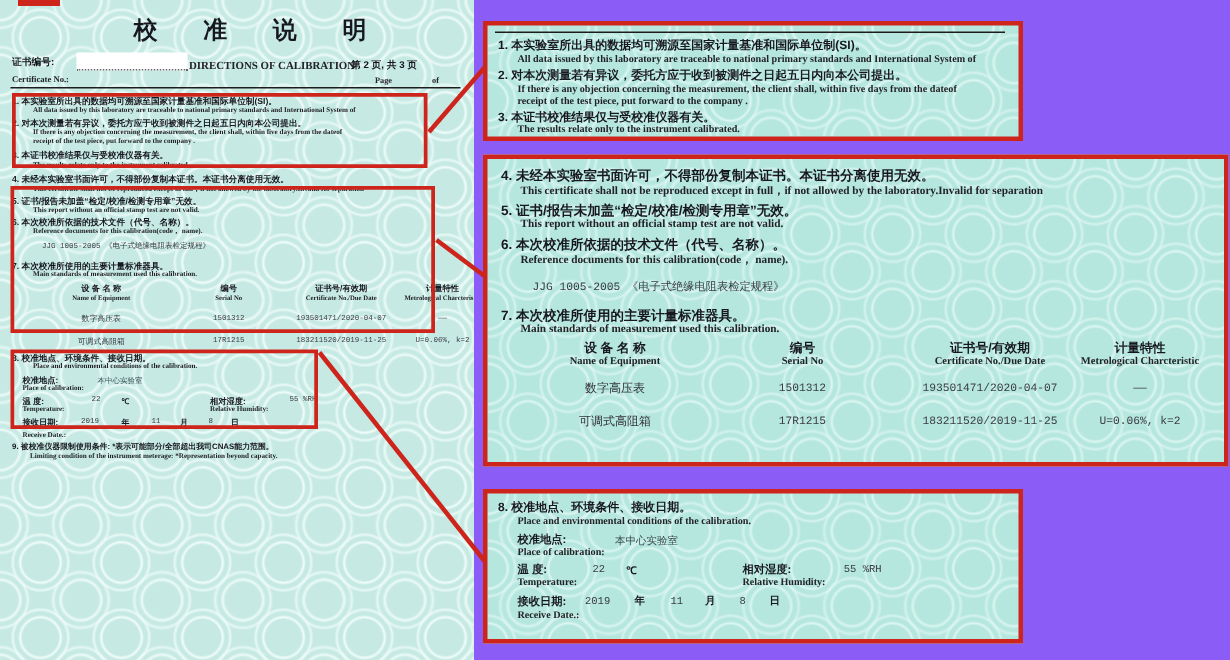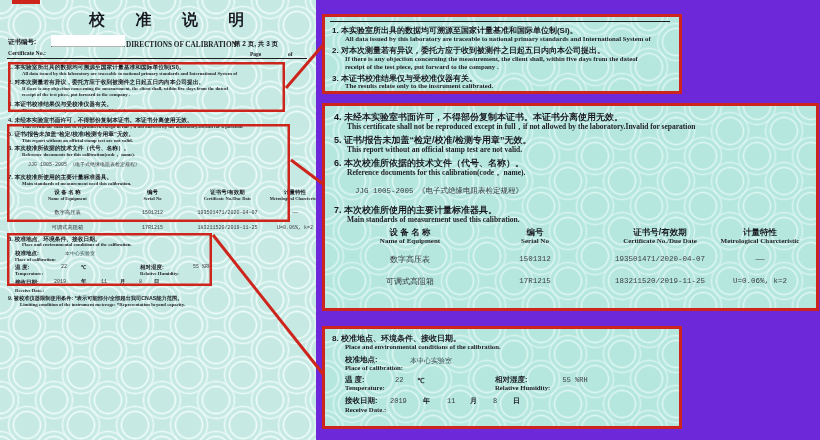--- a/index.html
+++ b/index.html
@@ -1,16 +1,16 @@
 <!DOCTYPE html>
 <html><head>
 <meta charset="utf-8">
 <style>
   html,body{margin:0;padding:0;background:#fff;}
-  .canvas{position:relative;width:820px;height:440px;overflow:hidden;background:#6d28d9;
+  .canvas{position:relative;width:820px;height:440px;overflow:hidden;background:#8b5cf6;
           font-family:"Liberation Sans",sans-serif;}
   
   .paper{
     background-color:#c6eae3;
     background-image:
       radial-gradient(circle at 50% 50%, rgba(255,255,255,0) 12px, rgba(242,253,251,.95) 13.5px, rgba(255,255,255,0) 15px, rgba(255,255,255,0) 17px, rgba(238,251,249,.85) 18.5px, rgba(255,255,255,0) 20px),
       radial-gradient(circle at 50% 50%, rgba(255,255,255,0) 12px, rgba(242,253,251,.95) 13.5px, rgba(255,255,255,0) 15px, rgba(255,255,255,0) 17px, rgba(238,251,249,.85) 18.5px, rgba(255,255,255,0) 20px);
     background-size:54px 50px,54px 50px;
     background-position:0 0,27px 25px;
   }

